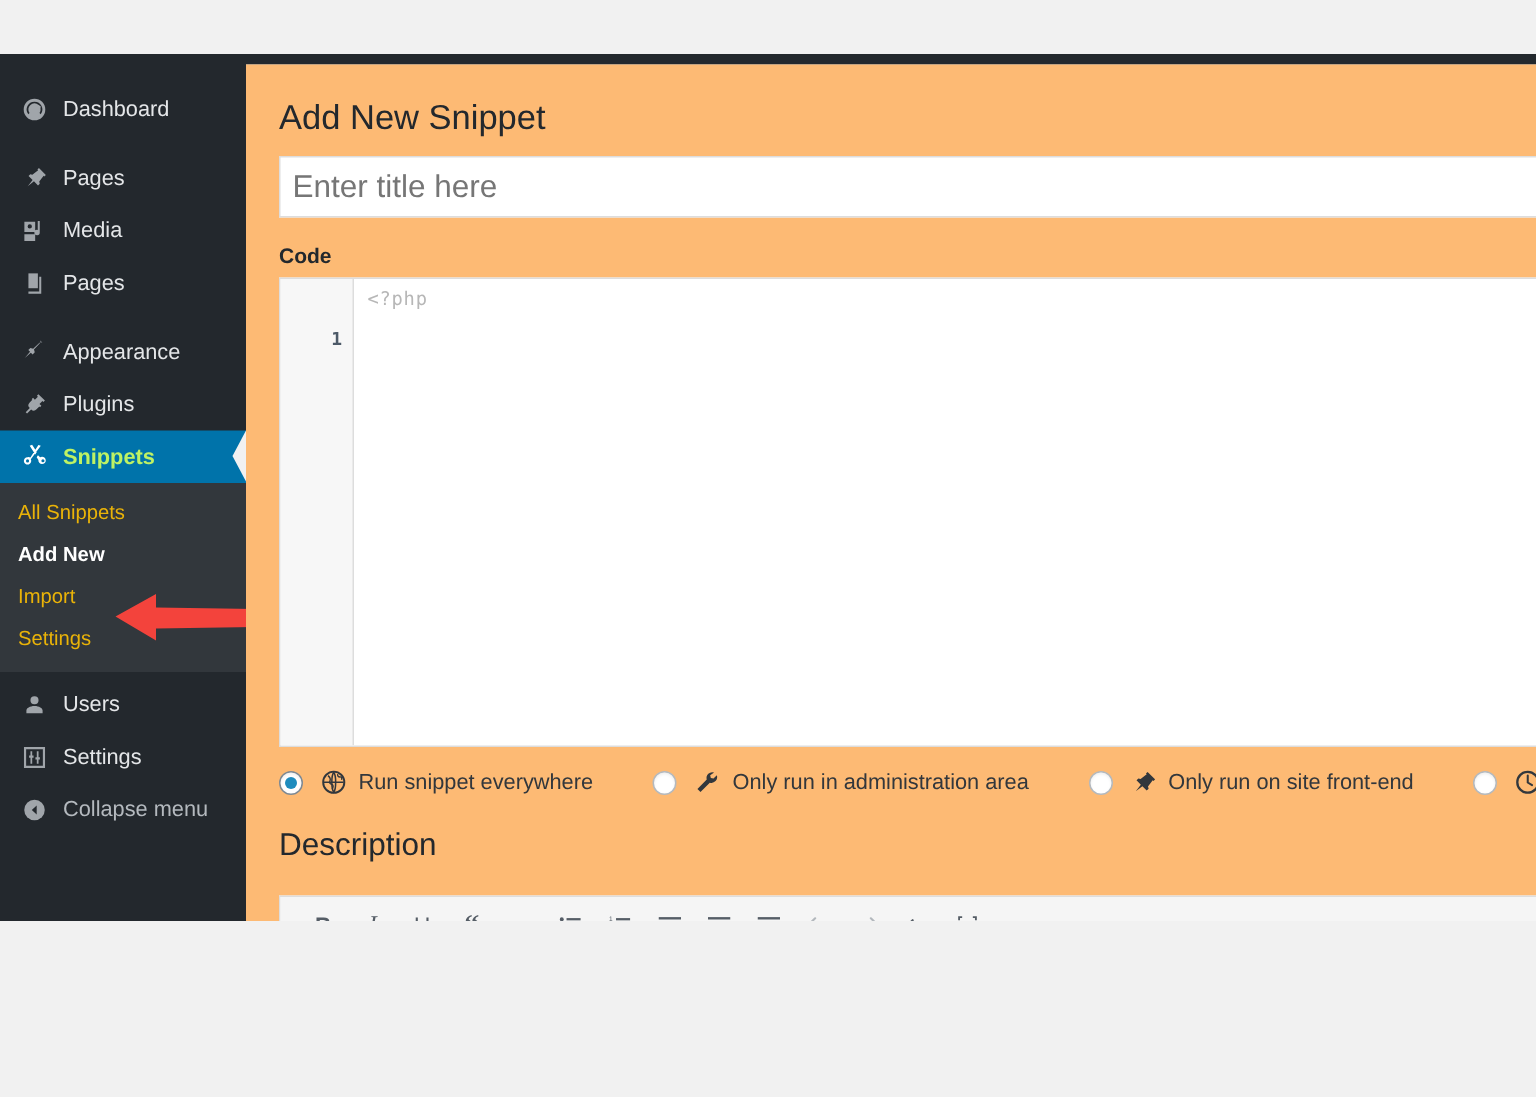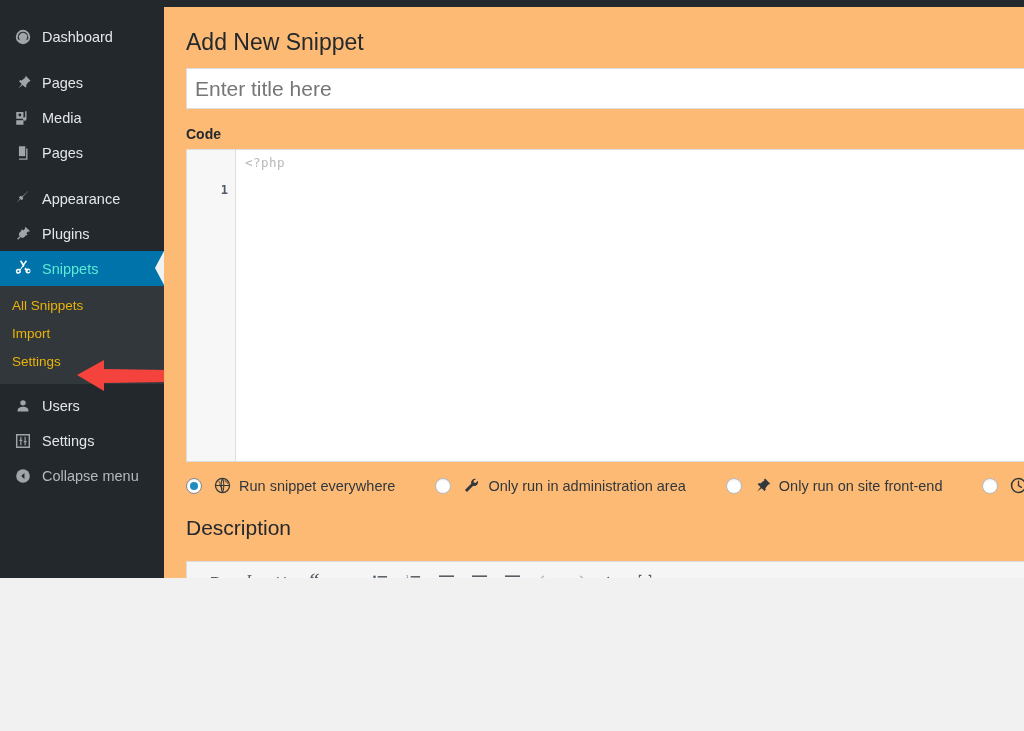--- a/index.html
+++ b/index.html
@@ -4,21 +4,21 @@
 <title>Add New Snippet</title>
 <style>
   * { box-sizing: border-box; }
   html, body {
     margin: 0; padding: 0;
     width: 1024px; height: 731px;
     overflow: hidden;
     font-family: "Liberation Sans", sans-serif;
     background: #f1f1f1;
   }
-  #screen { position: relative; width: 1024px; height: 578px; overflow: hidden; }
+  #screen { position: relative; width: 1024px; height: 578px; overflow: hidden; margin-top: 36px; }
 
   
   .admin-bar-strip {
     position: absolute; top: 0; left: 0; width: 1024px; height: 7px;
     background: #23282d;
   }
 
   
   .sidebar {
     position: absolute; top: 0; left: 0; width: 164px; height: 731px;
@@ -33,21 +33,21 @@
   }
   .menu-item .mi-icon {
     width: 26px; height: 20px; flex: 0 0 26px;
     display: flex; align-items: center; justify-content: center;
     color: #a0a5aa;
   }
   .menu-item .mi-icon svg { display:block; fill: #a0a5aa; }
   .menu-item .mi-label { padding-left: 6px; font-size: 14.5px; color: #e4e6e8; white-space: nowrap; }
   .menu-item.active { background: #0073aa; }
   .menu-item.active .mi-icon svg { fill: #ffffff; }
-  .menu-item.active .mi-label { color: #5eead4; font-weight: normal; }
+  .menu-item.active .mi-label { color: #bef264; font-weight: bold; }
   .menu-item.active .notch {
     position: absolute; right: 0; top: 0;
     width: 0; height: 0;
     border-top: 17.5px solid transparent;
     border-bottom: 17.5px solid transparent;
     border-right: 9px solid #f1f1f1;
   }
   .menu-gap { height: 11px; }
   .submenu { background: #32373c; padding: 6px 0 8px 0; }
   .submenu-item {
@@ -225,20 +225,23 @@
           </svg>
       </span>
       <span class="mi-label">Snippets</span>
       <span class="notch"></span>
     </div>
 
     <div class="submenu">
       <div class="submenu-item">
         <span>All Snippets</span>
       </div>
+      <div class="submenu-item current">
+        <span>Add New</span>
+      </div>
       <div class="submenu-item">
         <span>Import</span>
       </div>
       <div class="submenu-item">
         <span>Settings</span>
       </div>
     </div>
 
     <div class="menu-item" style="margin-top:4px">
       <span class="mi-icon">

